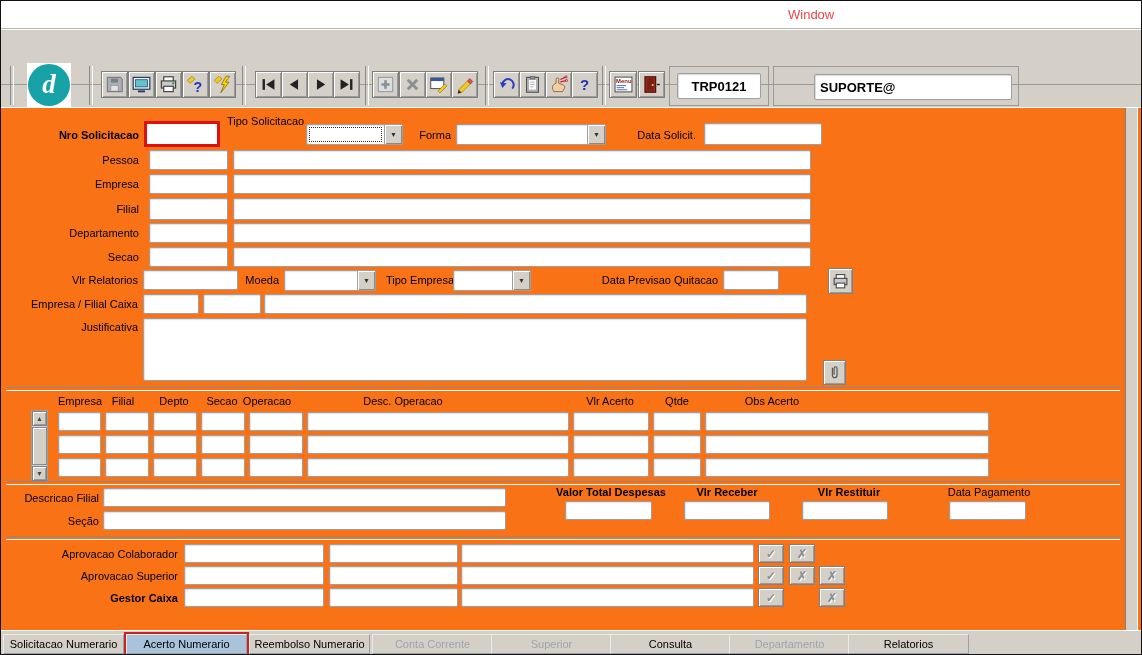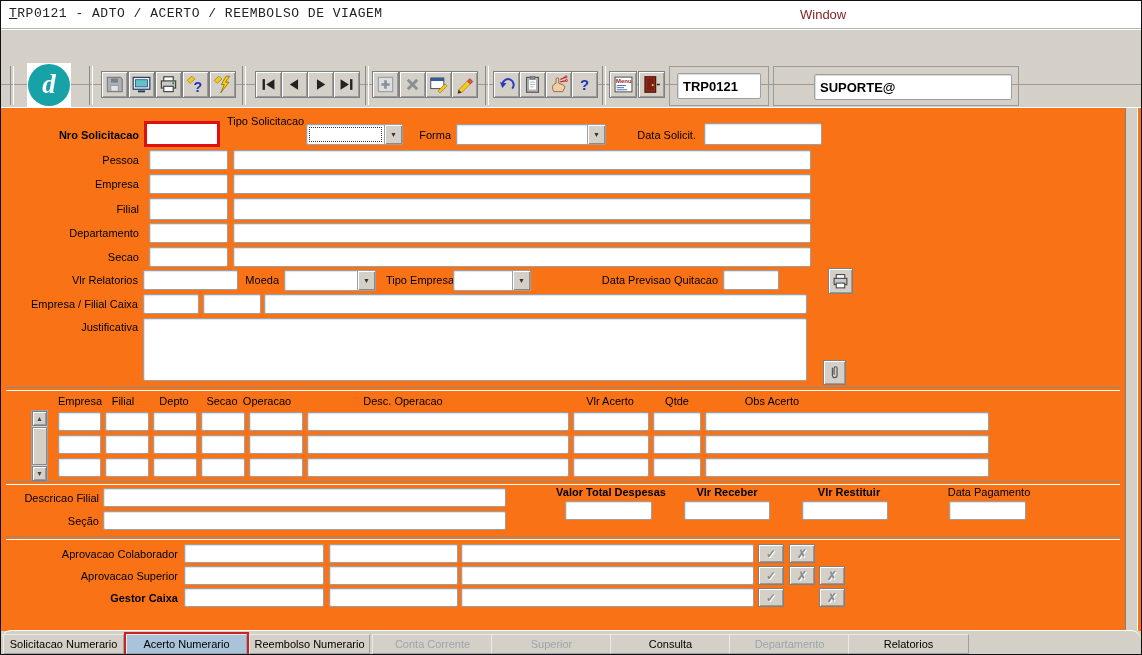--- a/index.html
+++ b/index.html
@@ -4,21 +4,21 @@
 <style>
   html,body{margin:0;padding:0;background:#eee;}
   .screen{position:relative;width:1142px;height:655px;background:#d4d0c8;
     font-family:"Liberation Sans",sans-serif;overflow:hidden;box-sizing:border-box;
     border:1px solid #111;}
   
   .titlebar{position:absolute;left:0;top:0;width:100%;height:27px;background:#fff;
     border-bottom:1px solid #b6b6b6;}
   .apptitle{position:absolute;left:8px;top:5px;font-family:"Liberation Mono",monospace;
     font-size:13px;letter-spacing:.5px;color:#222;white-space:nowrap;}
-  .menuwin{position:absolute;left:787px;top:6px;font-size:13px;color:#7f1d1d;margin-left:12px;}
+  .menuwin{position:absolute;left:787px;top:6px;font-size:13px;color:#ef4444;}
   
   .toolbar{position:absolute;left:0;top:28px;width:100%;height:54px;background:#d4d0c8;
     border-top:1px solid #fff;border-bottom:1px solid #9a9a9a;}
   .logo{position:absolute;left:26px;top:33px;width:44px;height:44px;background:#fff;
     display:flex;align-items:center;justify-content:center;}
   .logo .disc{width:42px;height:42px;border-radius:50%;background:#17a2a8;color:#fff;
     font:italic bold 27px "Liberation Serif",serif;text-align:center;line-height:40px;}
   .b3{background:#d4d0c8;border:1px solid #808080;
     box-shadow:inset 1px 1px 0 #ffffff, inset -1px -1px 0 #9a9a9a;
     display:flex;align-items:center;justify-content:center;box-sizing:border-box;}
@@ -74,35 +74,34 @@
   .vthumb{height:36px;margin:1px 0;background:#d4d0c8;border:1px solid #8a8a8a;
     box-shadow:inset 1px 1px 0 #fff;}
   .ap{position:absolute;width:26px;height:19px;font:bold 12px "Liberation Sans",sans-serif;
     color:#8a9096;text-shadow:1px 1px 0 #fff;padding:0;}
   .ac1{left:183px;width:140px}.ac2{left:328px;width:129px}.ac3{left:460px;width:293px}
   .ar1{top:436px}.ar2{top:458px}.ar3{top:480px}
   .vstrip{position:absolute;left:1124px;top:0;width:13px;height:523px;background:#d4d0c8;
     border-left:1px solid #808080;border-right:1px solid #fff;box-sizing:border-box;}
   
   .tabbar{position:absolute;left:0;top:629px;width:100%;height:25px;background:#d4d0c8;
-    border-top:1px solid #fff;border-radius:10px;}
+    border-top:1px solid #fff;}
   .tab{position:absolute;top:3px;width:121px;height:20px;display:flex;align-items:center;
     justify-content:center;font-size:11px;background:#d4d0c8;box-sizing:border-box;
     border:1px solid #9aa0a6;border-top-color:#eceae6;border-left-color:#eceae6;
     white-space:nowrap;cursor:default;}
   .tab.active{background:#a9c3da;outline:2px solid #cc2222;z-index:2;}
   .tab.disabled{color:#9ea4ab;}
 </style>
 </head>
 <body>
 
 <div class="screen">
 
   <div class="titlebar">
-    <div class="apptitle"><u>T</u><span>RP0121 - ADTO / ACERTO / REEMBOLSO DE VIAGEM</span></div>
     <div class="menuwin">Window</div>
   </div>
 
   <div class="toolbar">
     <div class="tsep" style="left:9px"></div>
     <div class="logo">
       <div class="disc">d</div>
     </div>
     <div class="tsep" style="left:88px"></div>
 
@@ -270,21 +269,21 @@
           <svg viewBox="0 0 16 16" width="19" height="19">
             <rect x="2.5" y="1.5" width="9" height="13" fill="#9b2b1f" stroke="#4a120c"></rect>
             <rect x="4" y="3" width="6" height="10" fill="#7a1f15"></rect>
             <circle cx="9" cy="8.5" r=".9" fill="#f4c81c"></circle>
             <path d="M12.5 8h2.5" stroke="#222" stroke-width="1.2"></path>
           </svg>
         </span>
     </button>
 
     <div class="tpanel" style="left:668px;width:100px">
-      <input class="tfield" style="left: 7px; top: 6px; width: 84px; height: 26px; " readonly="" value="TRP0121">
+      <input class="tfield" style="left: 7px; top: 6px; width: 84px; height: 26px; text-align: center;" readonly="" value="TRP0121">
     </div>
     <div class="tpanel" style="left:772px;width:246px">
       <input class="tfield" style="left: 40px; top: 7px; width: 198px; height: 26px;" value="SUPORTE@">
     </div>
   </div>
 
 
   <div class="form">
 
     <div class="lb lbb" style="left:20px;width:118px;top:21px">Nro Solicitacao</div>

